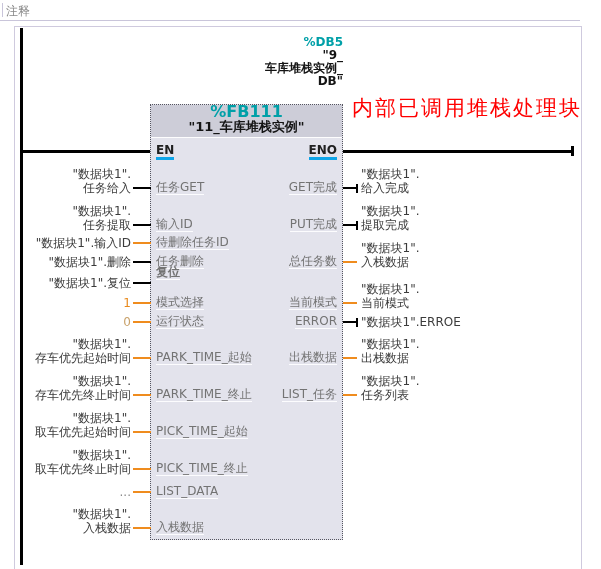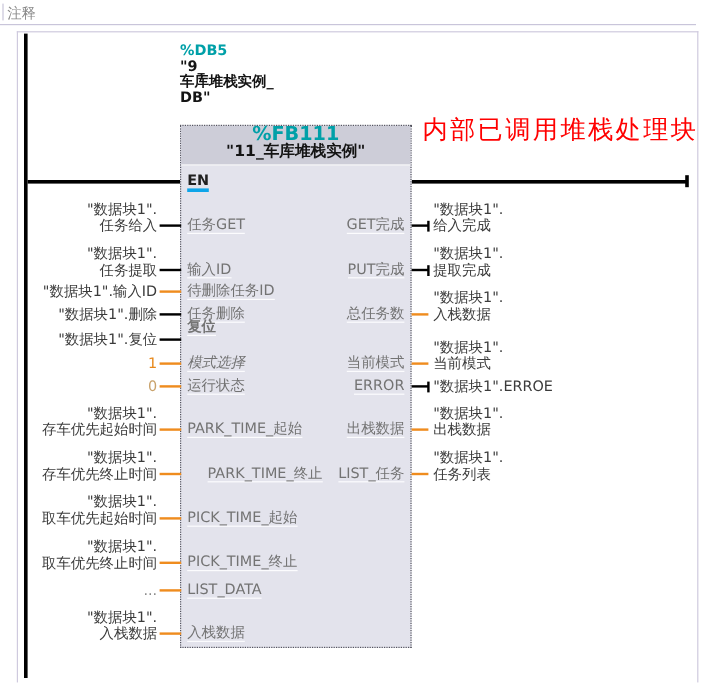--- a/index.html
+++ b/index.html
@@ -12,21 +12,21 @@
   .comment-label{position:absolute;left:6px;top:3px;font-size:12px;color:#8a8a8a;}
   .comment-tick{position:absolute;left:2px;top:3px;width:1px;height:14px;background:#c9c5da;}
   .comment-divider{position:absolute;left:0;top:20px;width:580px;height:1px;background:#c9c5da;}
   
   .net-border-top{position:absolute;left:14px;top:26px;width:568px;height:1px;background:#cfcade;}
   .net-border-left{position:absolute;left:14px;top:26px;width:1px;height:543px;background:#cfcade;}
   .net-border-right{position:absolute;left:581px;top:26px;width:1px;height:543px;background:#cfcade;}
   
   .rail{position:absolute;left:20px;top:28px;width:3px;height:537px;background:#000;}
   
-  .dbhead{position:absolute;left:150px;top:36px;width:193px;text-align:left;font-weight:bold;}
+  .dbhead{position:absolute;left:150px;top:36px;width:193px;text-align:right;font-weight:bold;}
   .dbhead .addr{font-size:12px;line-height:13px;color:#00a0a8;}
   .dbhead .nm{font-size:12px;line-height:13px;color:#141414;}
   
   .annotation{position:absolute;left:352px;top:94px;font-size:21px;letter-spacing:2px;color:#ff0000;white-space:nowrap;}
   
   .block{position:absolute;left:150px;top:104px;width:193px;height:436px;
          background:#e3e3ec;border:1px dotted #55555f;box-sizing:border-box;}
   .block-header{position:absolute;left:0;top:0;width:100%;height:32px;background:#cdcdd8;
                 border-bottom:1px solid #fdfdfe;text-align:center;}
   .block-addr{font-size:16px;line-height:14px;font-weight:bold;color:#00a0a8;}
@@ -78,20 +78,21 @@
   <div class="tick" style="left:571px;top:146px;height:10px;"></div>
 
   <div class="block">
     <div class="block-header">
       <div class="block-addr">%FB111</div>
       <div class="block-title">"11_车库堆栈实例"</div>
     </div>
   </div>
 
   <div class="en"><span>EN</span></div>
+  <div class="eno"><span>ENO</span></div>
 
   <div id="rows">
       <div class="wire" style="left: 133px; top: 187px; width: 18px; background: rgb(0, 0, 0);"></div>
       <div class="op left" style="top: 167px;">
         <div>"数据块1".</div>
         <div>任务给入</div>
       </div>
       <div class="pin" style="top: 180px; left: 156px;"><span>任务GET</span></div>
       <div class="wire" style="left: 133px; top: 224px; width: 18px; background: rgb(0, 0, 0);"></div>
       <div class="op left" style="top: 204px;">
@@ -111,38 +112,38 @@
       <div class="pin" style="top: 254px; left: 156px;"><span>任务删除</span></div>
       <div class="wire" style="left: 133px; top: 282px; width: 18px; background: rgb(0, 0, 0);"></div>
       <div class="op left" style="top: 276px;">
         <div>"数据块1".复位</div>
       </div>
       <div class="pin" style="top: 265px; left: 156px; font-weight: bold;"><span>复位</span></div>
       <div class="wire" style="left: 133px; top: 302px; width: 18px; background: rgb(239, 140, 30);"></div>
       <div class="op left k-const" style="top: 296px;">
         <div>1</div>
       </div>
-      <div class="pin" style="top: 295px; left: 156px; font-style: italic;"><span>模式选择</span></div>
+      <div class="pin" style="top: 295px; left: 156px;"><span>模式选择</span></div>
       <div class="wire" style="left: 133px; top: 321px; width: 18px; background: rgb(239, 140, 30);"></div>
       <div class="op left k-const_muted" style="top: 315px;">
         <div>0</div>
       </div>
       <div class="pin" style="top: 314px; left: 156px;"><span>运行状态</span></div>
       <div class="wire" style="left: 133px; top: 357px; width: 18px; background: rgb(239, 140, 30);"></div>
       <div class="op left" style="top: 337px;">
         <div>"数据块1".</div>
         <div>存车优先起始时间</div>
       </div>
       <div class="pin" style="top: 350px; left: 156px;"><span>PARK_TIME_起始</span></div>
       <div class="wire" style="left: 133px; top: 394px; width: 18px; background: rgb(239, 140, 30);"></div>
       <div class="op left" style="top: 374px;">
         <div>"数据块1".</div>
         <div>存车优先终止时间</div>
       </div>
-      <div class="pin" style="top: 387px; left: 156px; margin-left: 17px;"><span>PARK_TIME_终止</span></div>
+      <div class="pin" style="top: 387px; left: 156px;"><span>PARK_TIME_终止</span></div>
       <div class="wire" style="left: 133px; top: 431px; width: 18px; background: rgb(239, 140, 30);"></div>
       <div class="op left" style="top: 411px;">
         <div>"数据块1".</div>
         <div>取车优先起始时间</div>
       </div>
       <div class="pin" style="top: 424px; left: 156px;"><span>PICK_TIME_起始</span></div>
       <div class="wire" style="left: 133px; top: 468px; width: 18px; background: rgb(239, 140, 30);"></div>
       <div class="op left" style="top: 448px;">
         <div>"数据块1".</div>
         <div>取车优先终止时间</div>

